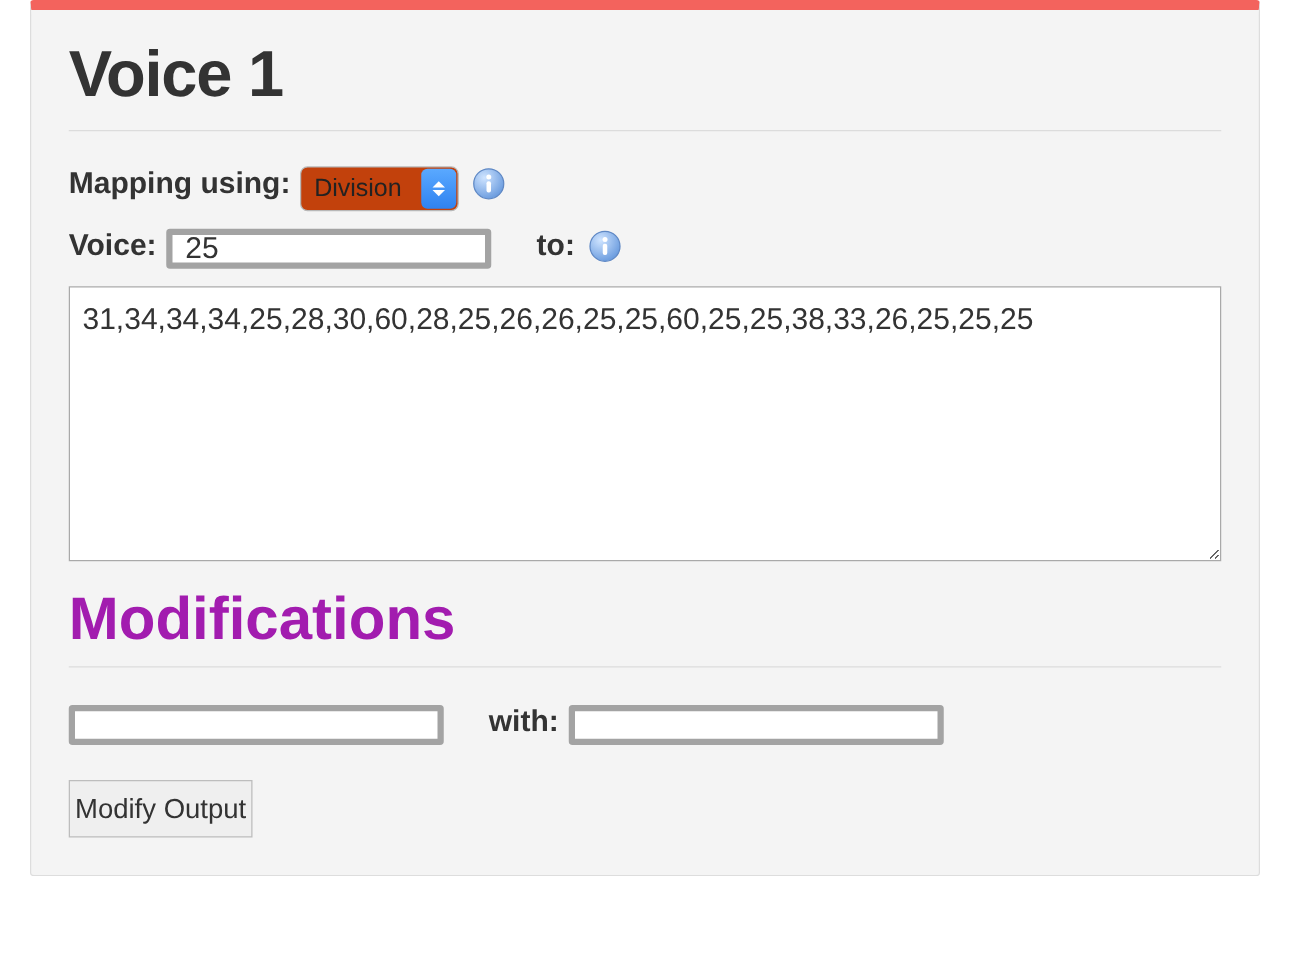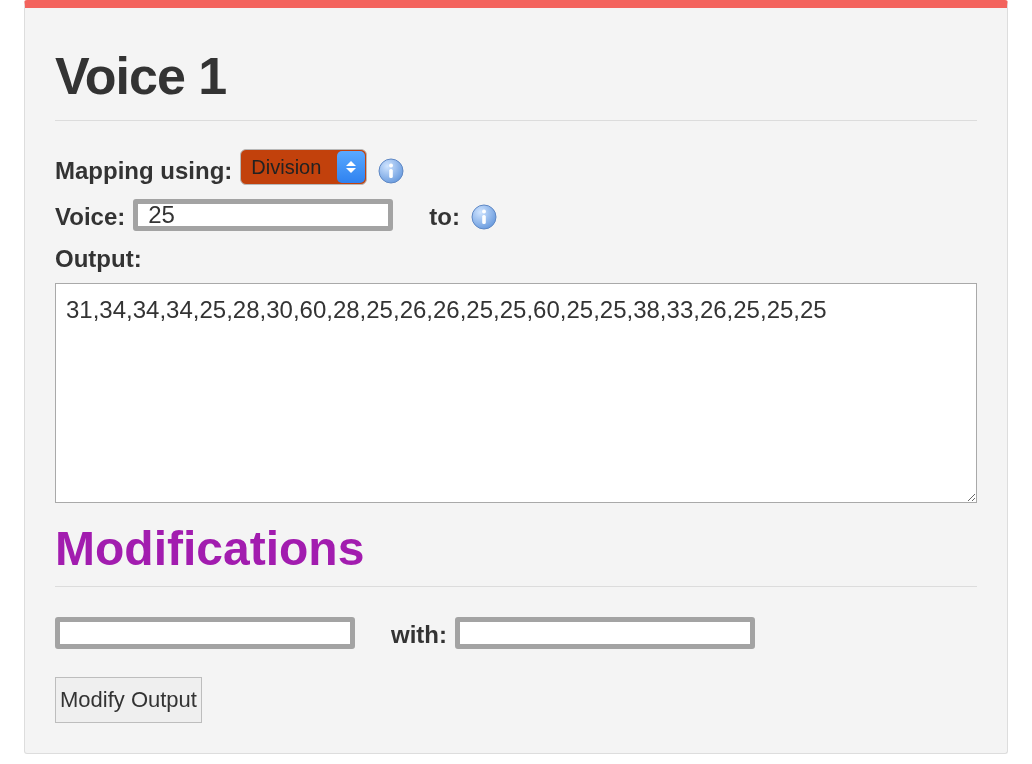--- a/index.html
+++ b/index.html
@@ -15,31 +15,31 @@
     border: 1px solid #dddddd;
     border-top: 8px solid #f3635d;
     border-radius: 3px;
     background: #f4f4f4;
     padding: 18px 30px 30px 30px;
   }
   h1.title {
     font-size: 52px;
     font-weight: 700;
     color: #333;
-    margin: 20px 0 14px 0;
+    margin: 4px 0 14px 0;
     letter-spacing: -1px;
   }
   hr.rule {
     border: none;
     border-top: 1px solid #dcdcdc;
     margin: 0 0 28px 0;
   }
   .row {
     display: flex;
-    align-items: flex-end;
+    align-items: flex-start;
     gap: 8px;
     margin-bottom: 14px;
     flex-wrap: wrap;
   }
   .lbl {
     font-size: 24px;
     font-weight: 700;
     color: #333;
     white-space: nowrap;
   }
@@ -186,21 +186,20 @@
     <span class="lbl">to:</span>
     <span class="info-icon">
       <svg width="26" height="26" viewBox="0 0 26 26">
         <circle cx="13" cy="13" r="12" fill="url(#g1)" stroke="#5f88c4" stroke-width="1"></circle>
         <circle cx="13" cy="7.5" r="2" fill="#fff"></circle>
         <rect x="11.2" y="11" width="3.6" height="9" rx="1.6" fill="#fff"></rect>
       </svg>
     </span>
   </div>
 
-  <div class="output-label">Output:</div>
   <textarea class="output" style="">31,34,34,34,25,28,30,60,28,25,26,26,25,25,60,25,25,38,33,26,25,25,25</textarea>
 
   <h2 class="mods">Modifications</h2>
   <hr class="rule-sm">
 
   <div class="row">
     <input class="text replace-all" type="text" value="" style="">
     <span class="gap"></span>
     <span class="lbl">with:</span>
     <input class="text replace-with" type="text" value="" style="">

